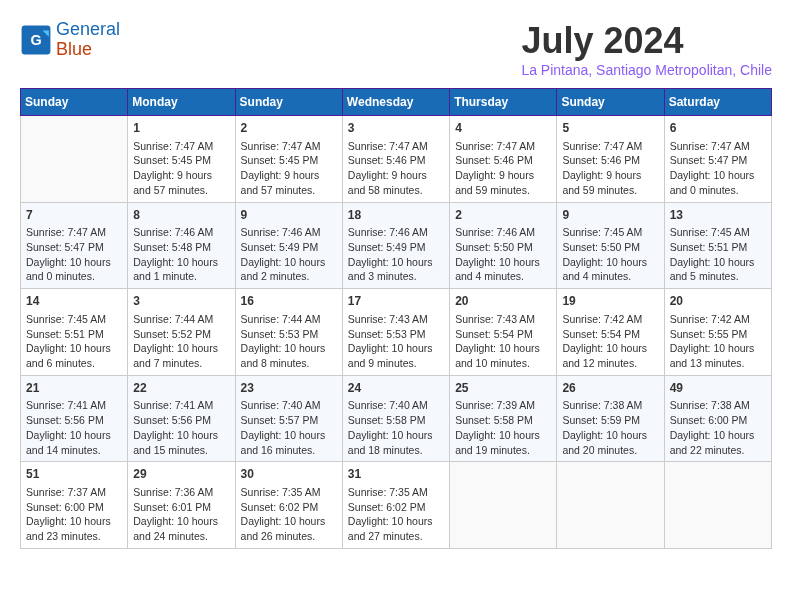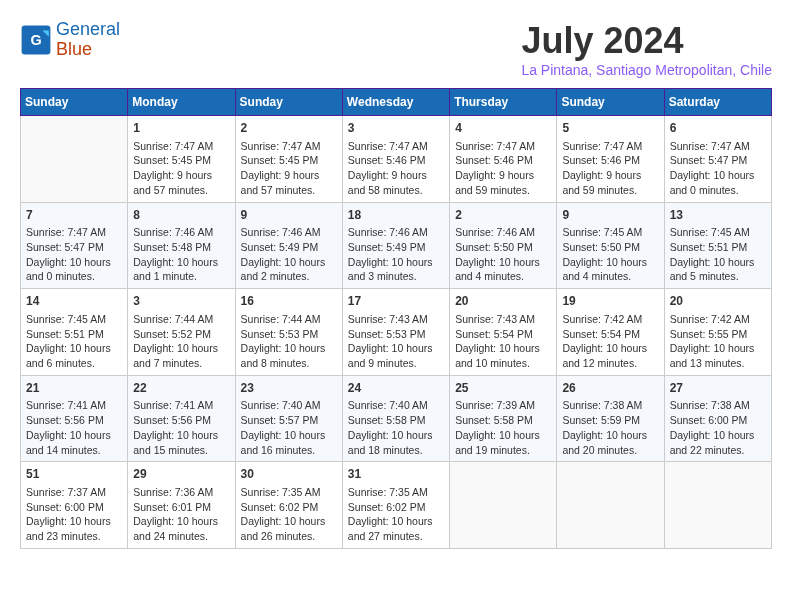--- a/index.html
+++ b/index.html
@@ -228,21 +228,21 @@
         </td>
         <td>
           <span class="day-num">25</span>
           <div class="day-info">Sunrise: 7:39 AM<br>Sunset: 5:58 PM<br>Daylight: 10 hours<br>and 19 minutes.</div>
         </td>
         <td>
           <span class="day-num">26</span>
           <div class="day-info">Sunrise: 7:38 AM<br>Sunset: 5:59 PM<br>Daylight: 10 hours<br>and 20 minutes.</div>
         </td>
         <td>
-          <span class="day-num">27</span>
+          <span class="day-num">49</span>
           <div class="day-info">Sunrise: 7:38 AM<br>Sunset: 6:00 PM<br>Daylight: 10 hours<br>and 22 minutes.</div>
         </td>
       </tr>
       <tr>
         <td>
           <span class="day-num">51</span>
           <div class="day-info">Sunrise: 7:37 AM<br>Sunset: 6:00 PM<br>Daylight: 10 hours<br>and 23 minutes.</div>
         </td>
         <td>
           <span class="day-num">29</span>

